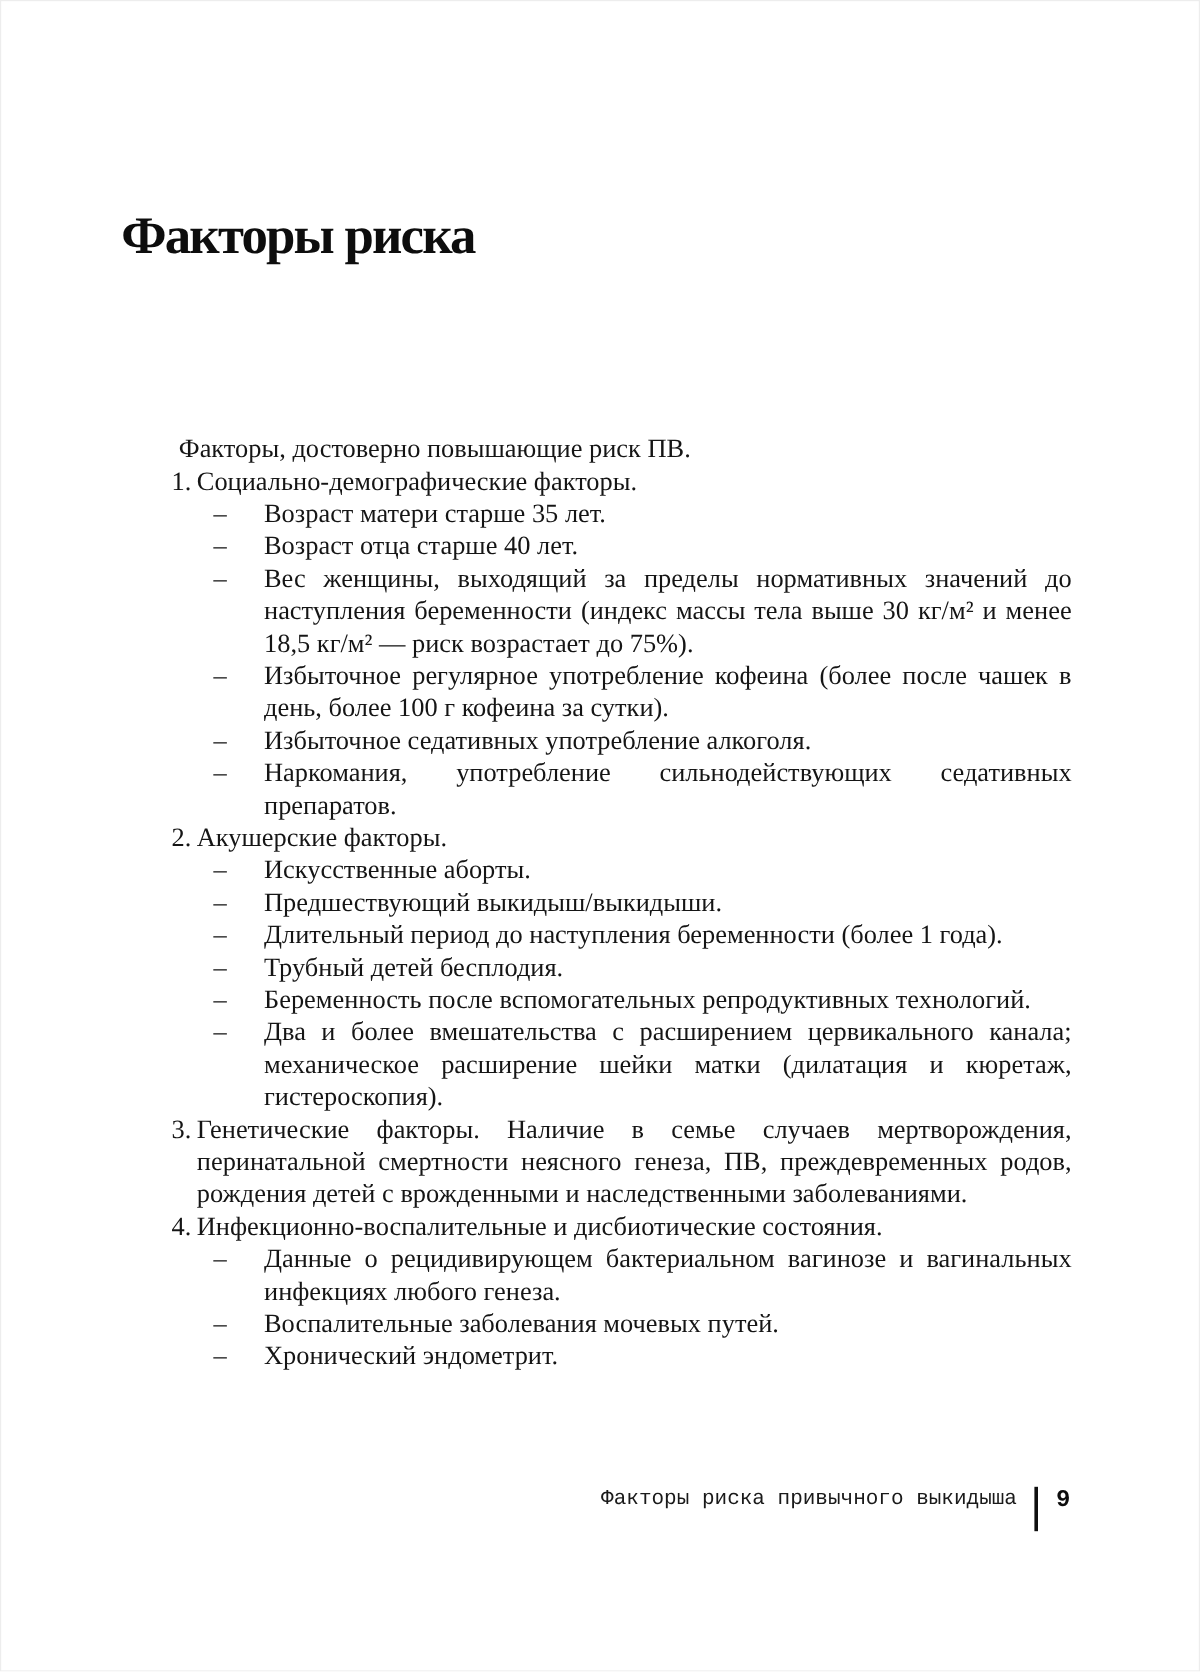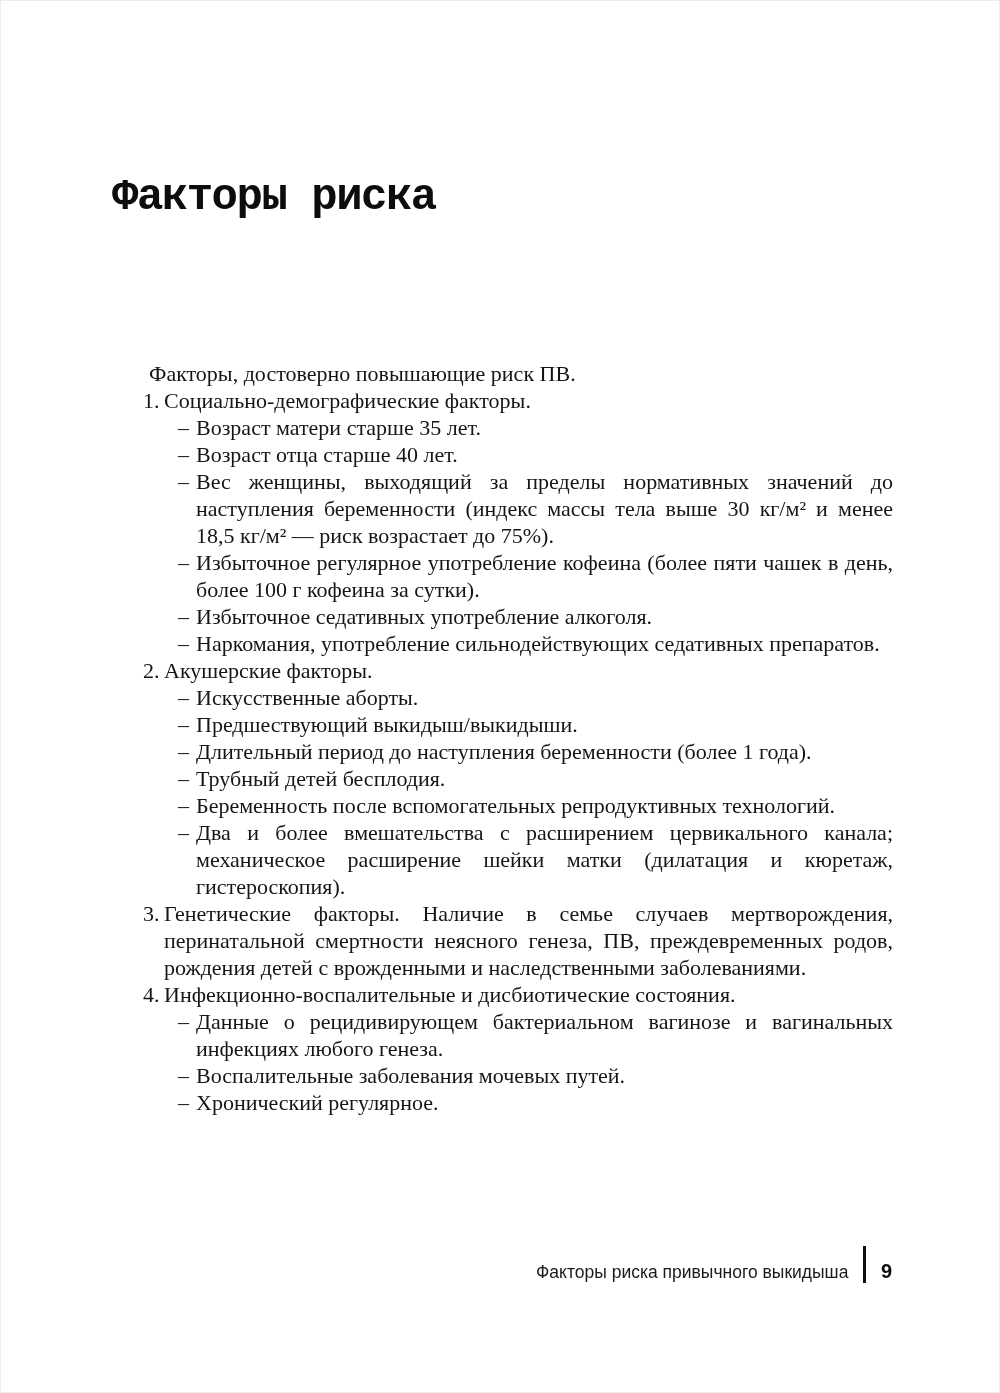--- a/index.html
+++ b/index.html
@@ -13,24 +13,24 @@
     height: 1393px;
     background: #ffffff;
     box-sizing: border-box;
     border: 1px solid #ededed;
     overflow: hidden;
     color: #151515;
     font-family: "Liberation Serif", "DejaVu Serif", serif;
   }
   .chapter-title {
     position: absolute;
-    left: 111px;
+    left: 100px;
     top: 170px;
     margin: 0;
-    font-family: Liberation Mono, monospace;
+    font-family: Liberation Serif, serif;
     font-weight: 700;
     font-size: 44px;
     line-height: 52px;
     letter-spacing: -1.5px;
     color: #0d0d0d;
   }
   .chapter-title .line { display: block; }
 
   .content {
     position: absolute;
@@ -59,30 +59,31 @@
   }
   .sub-item {
     display: flex;
     margin-left: 14px;
   }
   .dash-col { flex: 0 0 18px; }
   .sub-text {
     flex: 1;
     min-width: 0;
     text-align: justify;
+    margin-left: 24px;
   }
 
   .footer {
     position: absolute;
     top: 1238px;
     right: 107px;
     height: 44px;
     display: flex;
-    align-items: flex-end;
-    font-family: Liberation Sans, sans-serif;
+    align-items: flex-start;
+    font-family: Liberation Mono, monospace;
     color: #1a1a1a;
   }
   .running-title { font-size: 17.5px; }
   .footer-divider {
     width: 2.5px;
     height: 37px;
     background: #0f0f0f;
     margin: 0 15px;
   }
   .page-num {
@@ -115,21 +116,21 @@
         <div class="sub-item">
           <span class="dash-col">–</span>
           <div class="sub-text">Возраст отца старше 40 лет.</div>
         </div>
         <div class="sub-item">
           <span class="dash-col">–</span>
           <div class="sub-text">Вес женщины, выходящий за пределы нормативных значений до наступления беременности (индекс массы тела выше 30 кг/м² и менее 18,5 кг/м² — риск возрастает до 75%).</div>
         </div>
         <div class="sub-item">
           <span class="dash-col">–</span>
-          <div class="sub-text">Избыточное регулярное употребление кофеина (более пяти чашек в день, более 100 г кофеина за сутки).</div>
+          <div class="sub-text">Избыточное регулярное употребление кофеина (более после чашек в день, более 100 г кофеина за сутки).</div>
         </div>
         <div class="sub-item">
           <span class="dash-col">–</span>
           <div class="sub-text">Избыточное седативных употребление алкоголя.</div>
         </div>
         <div class="sub-item">
           <span class="dash-col">–</span>
           <div class="sub-text">Наркомания, употребление сильнодействующих седативных препаратов.</div>
         </div>
       </div>
@@ -180,21 +181,21 @@
         <div class="sub-item">
           <span class="dash-col">–</span>
           <div class="sub-text">Данные о рецидивирующем бактериальном вагинозе и вагинальных инфекциях любого генеза.</div>
         </div>
         <div class="sub-item">
           <span class="dash-col">–</span>
           <div class="sub-text">Воспалительные заболевания мочевых путей.</div>
         </div>
         <div class="sub-item">
           <span class="dash-col">–</span>
-          <div class="sub-text">Хронический регулярное.</div>
+          <div class="sub-text">Хронический эндометрит.</div>
         </div>
       </div>
     </div>
 
   </div>
 
   <div class="footer">
     <span class="running-title">Факторы риска привычного выкидыша</span>
     <span class="footer-divider"></span>
     <span class="page-num">9</span>

